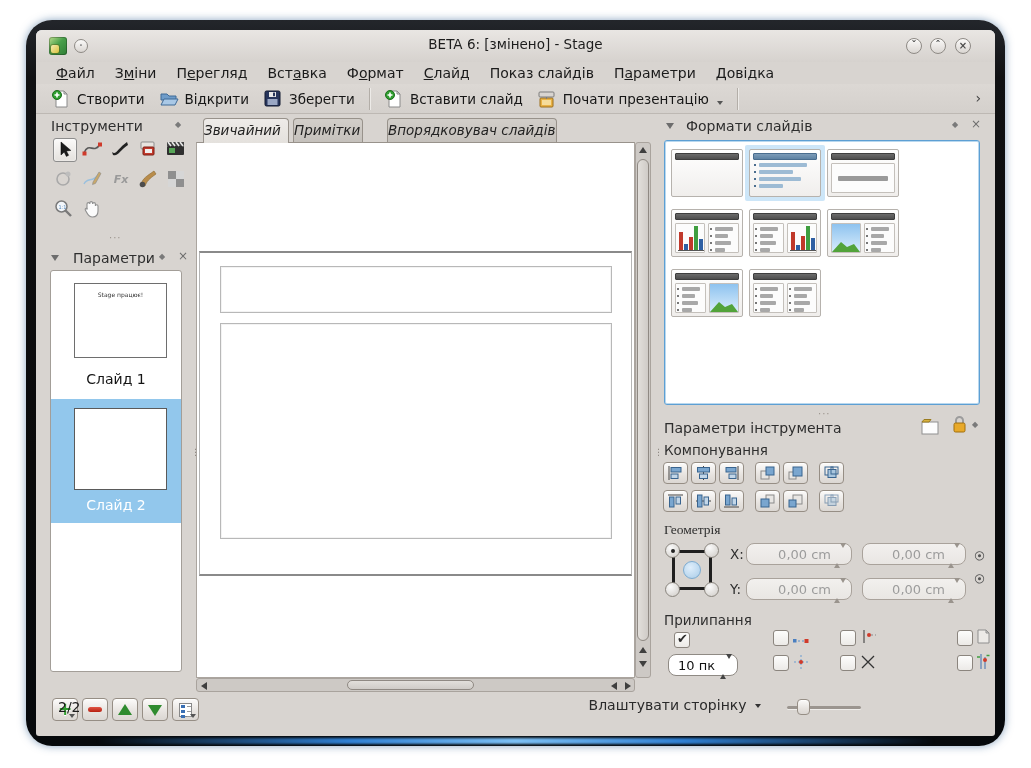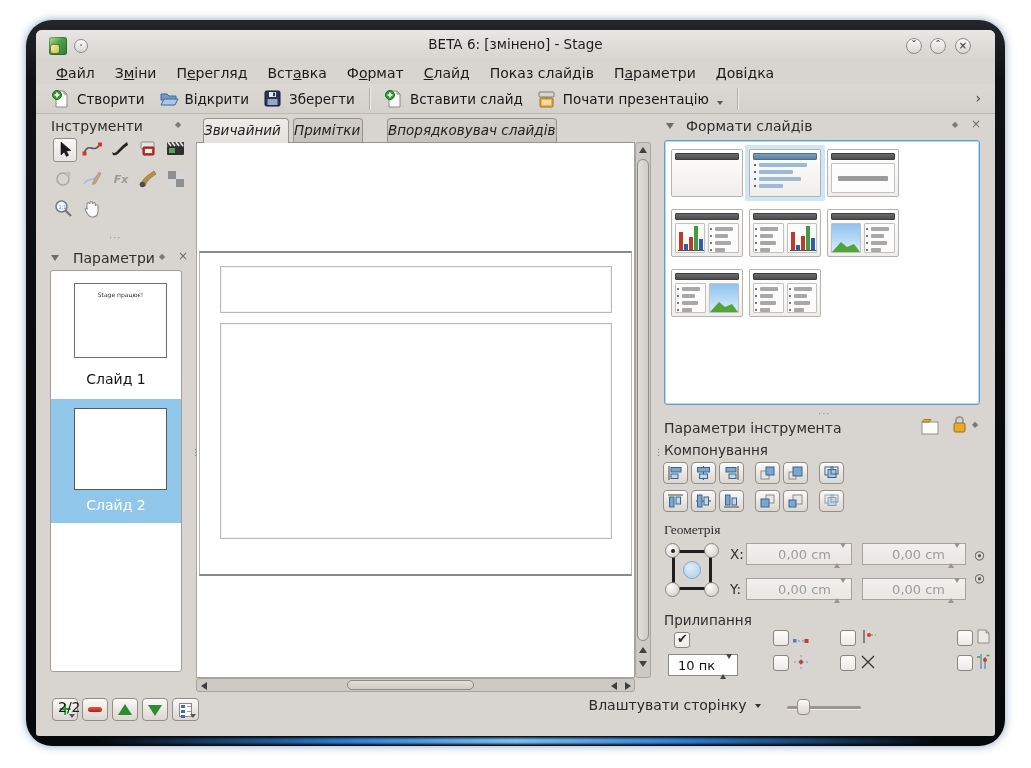--- a/index.html
+++ b/index.html
@@ -111,21 +111,21 @@
   .half{position:absolute;top:13px;height:30px;background:#fcfcfc;border:1px solid #c4c0bb;border-radius:1px;overflow:hidden;}
   .chartbar{position:absolute;bottom:2px;width:4px;}
   .sky{background:linear-gradient(180deg,#8ec3ef,#d9edfc);}
   .mount{position:absolute;left:0;bottom:0;width:100%;height:45%;}
   .mount svg{display:block;}
 
   
   .optlabel{font-size:13.5px;color:#2e2e2e;}
   .abtn{position:absolute;width:25px;height:22px;}
   .abtn svg{display:block;margin:2px auto 0;}
-  .spin{position:absolute;height:22px;border:1px solid #a9a29b;border-radius:0;
+  .spin{position:absolute;height:22px;border:1px solid #a9a29b;border-radius:8px;
     background:linear-gradient(180deg,#f2f0ee,#e9e6e3);color:#9c9c9c;font-size:13px;}
   .spin .val{position:absolute;right:20px;top:3px;}
   .spin .arrows{position:absolute;right:5px;top:4px;}
   .spin .arrows .a1{width:0;height:0;border-left:3.5px solid transparent;border-right:3.5px solid transparent;border-bottom:5px solid #9a948d;margin-bottom:3px;}
   .spin .arrows .a2{width:0;height:0;border-left:3.5px solid transparent;border-right:3.5px solid transparent;border-top:5px solid #9a948d;}
   .spin.live{background:#fff;color:#111;border-color:#8f8a84;}
   .spin.live .arrows .a1{border-bottom-color:#444;}
   .spin.live .arrows .a2{border-top-color:#444;}
   .cb{position:absolute;width:16px;height:16px;border:1px solid #8b857e;border-radius:3px;
     background:linear-gradient(180deg,#fdfdfc,#eceae7);}

